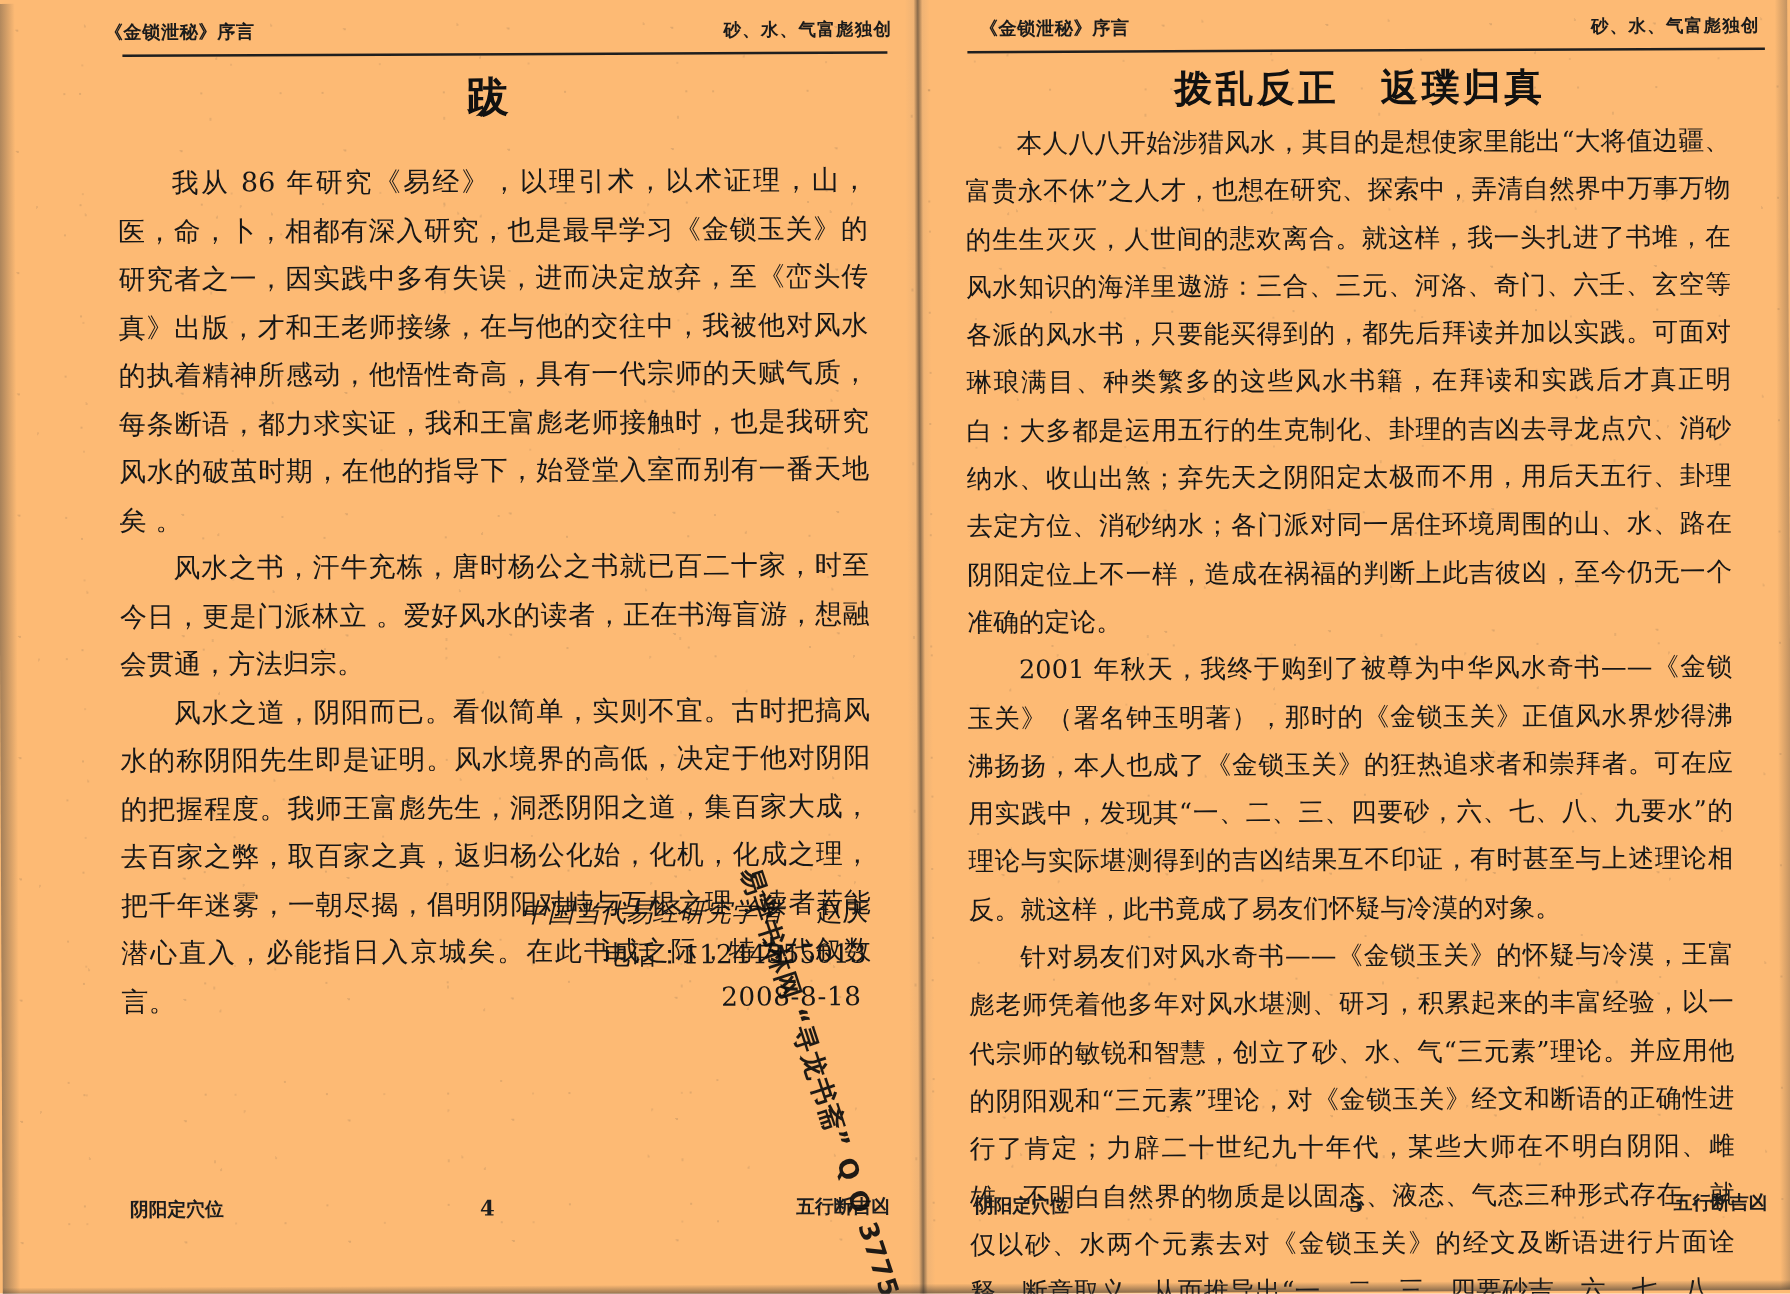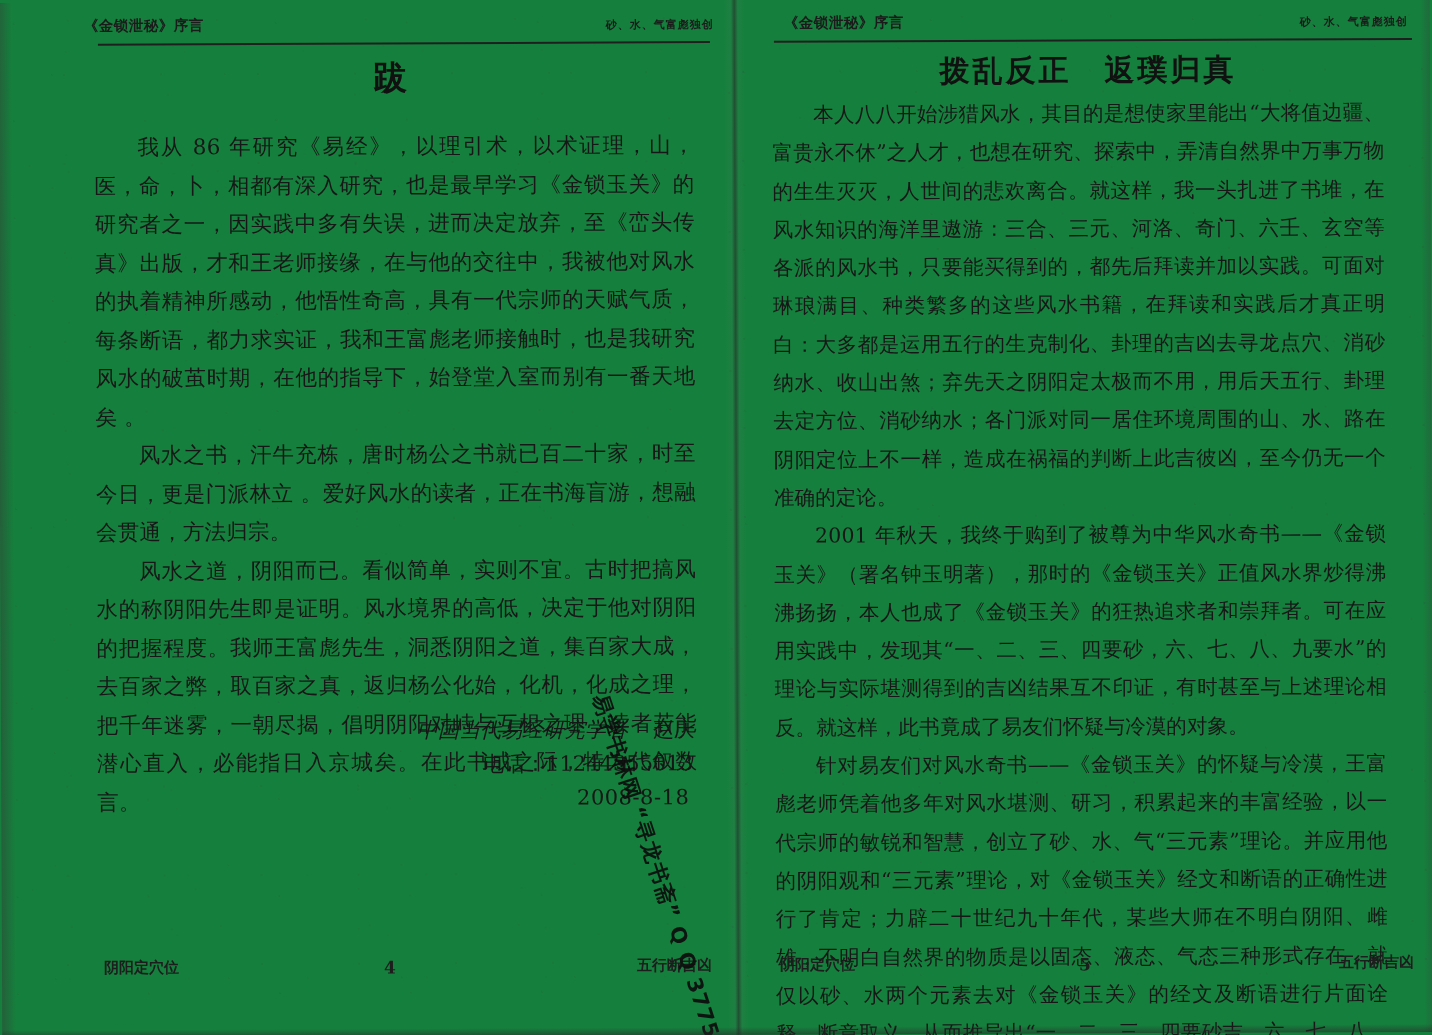--- a/index.html
+++ b/index.html
@@ -13,21 +13,21 @@
     position: relative;
     overflow: hidden;
     font-family: "DejaVu Serif", "Liberation Serif", serif;
     color: #141414;
   }
 
   
   #scan {
     position: absolute;
     inset: 0;
-    background: #15803d;
+    background: #fdba74;
   }
 
   
   #speckle {
     position: absolute;
     inset: 0;
     pointer-events: none;
     opacity: .5;
     background-image:
       radial-gradient(circle at 12% 22%, rgba(60,60,60,.30) 0 1px, transparent 1px),
@@ -87,21 +87,21 @@
     right: 10px;
     display: flex;
     justify-content: space-between;
     align-items: baseline;
     font-size: 15px;
     font-weight: bold;
     letter-spacing: .5px;
     color: #1b1b1b;
   }
   .runhead .rh-left  { font-size: 14.5px; }
-  .runhead .rh-right { font-size: 11px; letter-spacing: 1px; }
+  .runhead .rh-right { font-size: 14px; letter-spacing: 1px; }
 
   .rule {
     position: absolute;
     top: 41px;
     left: 26px;
     right: 8px;
     height: 0;
     border-top: 2px solid #1f1f1f;
   }
   #page-left .rule  { left: 40px; right: 14px; }

